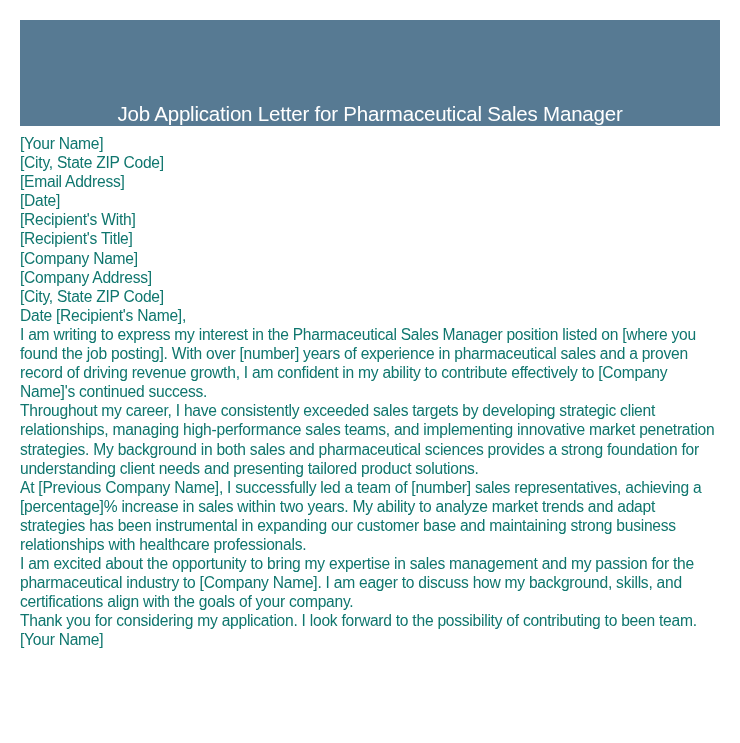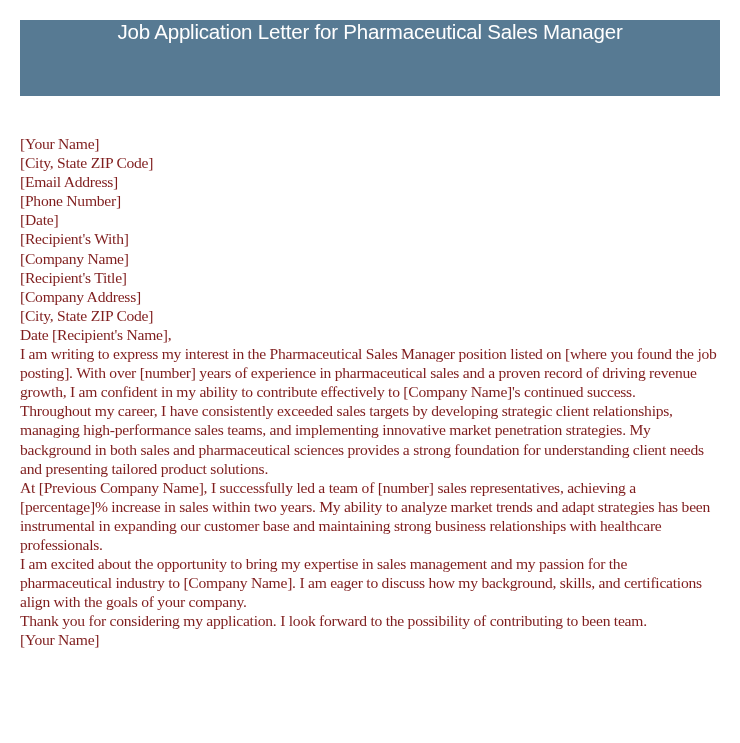--- a/index.html
+++ b/index.html
@@ -1,47 +1,46 @@
 <!DOCTYPE html>
 <html><head>
 <meta charset="utf-8">
 <style>
   html, body { margin: 0; padding: 0; background: #ffffff; }
   body { width: 740px; height: 743px; overflow: hidden; position: relative; }
   .header {
-    position: absolute; left: 20px; top: 20px; width: 700px; height: 76px;
-    background: #577a93; display: flex; align-items: flex-start; justify-content: center;
+    position: absolute; left: 20px; top: 20px; width: 700px; height: 106px;
+    background: #577a93; display: flex; align-items: flex-end; justify-content: center;
   }
   .header h1 {
     margin: 0; color: #ffffff; font-family: "Liberation Sans", sans-serif;
     font-weight: normal; font-size: 20.5px; letter-spacing: -0.2px;
   }
   .letter {
     position: absolute; left: 20px; top: 134px; width: 702px;
-    font-family: Liberation Serif, serif; font-size: 15.6px;
-    line-height: 19.1px; color: #7f1d1d; letter-spacing: -0.25px;
+    font-family: Liberation Sans, sans-serif; font-size: 15.6px;
+    line-height: 19.1px; color: #0f766e; letter-spacing: -0.25px;
   }
   .letter p, .letter div { margin: 0; }
 </style>
 </head>
 <body>
 
 <div class="header">
   <h1>Job Application Letter for Pharmaceutical Sales Manager</h1>
 </div>
 
 <div class="letter">
   <div>[Your Name]</div>
   <div>[City, State ZIP Code]</div>
   <div>[Email Address]</div>
-  <div>[Phone Number]</div>
   <div>[Date]</div>
   <div>[Recipient's With]</div>
+  <div>[Recipient's Title]</div>
   <div>[Company Name]</div>
-  <div>[Recipient's Title]</div>
   <div>[Company Address]</div>
   <div>[City, State ZIP Code]</div>
   <div>Date [Recipient's Name],</div>
   <p>I am writing to express my interest in the Pharmaceutical Sales Manager position listed on [where you found the job posting]. With over [number] years of experience in pharmaceutical sales and a proven record of driving revenue growth, I am confident in my ability to contribute effectively to [Company Name]'s continued success.</p>
   <p>Throughout my career, I have consistently exceeded sales targets by developing strategic client relationships, managing high-performance sales teams, and implementing innovative market penetration strategies. My background in both sales and pharmaceutical sciences provides a strong foundation for understanding client needs and presenting tailored product solutions.</p>
   <p>At [Previous Company Name], I successfully led a team of [number] sales representatives, achieving a [percentage]% increase in sales within two years. My ability to analyze market trends and adapt strategies has been instrumental in expanding our customer base and maintaining strong business relationships with healthcare professionals.</p>
   <p>I am excited about the opportunity to bring my expertise in sales management and my passion for the pharmaceutical industry to [Company Name]. I am eager to discuss how my background, skills, and certifications align with the goals of your company.</p>
   <p>Thank you for considering my application. I look forward to the possibility of contributing to been team.</p>
   <div>[Your Name]</div>
 </div>

